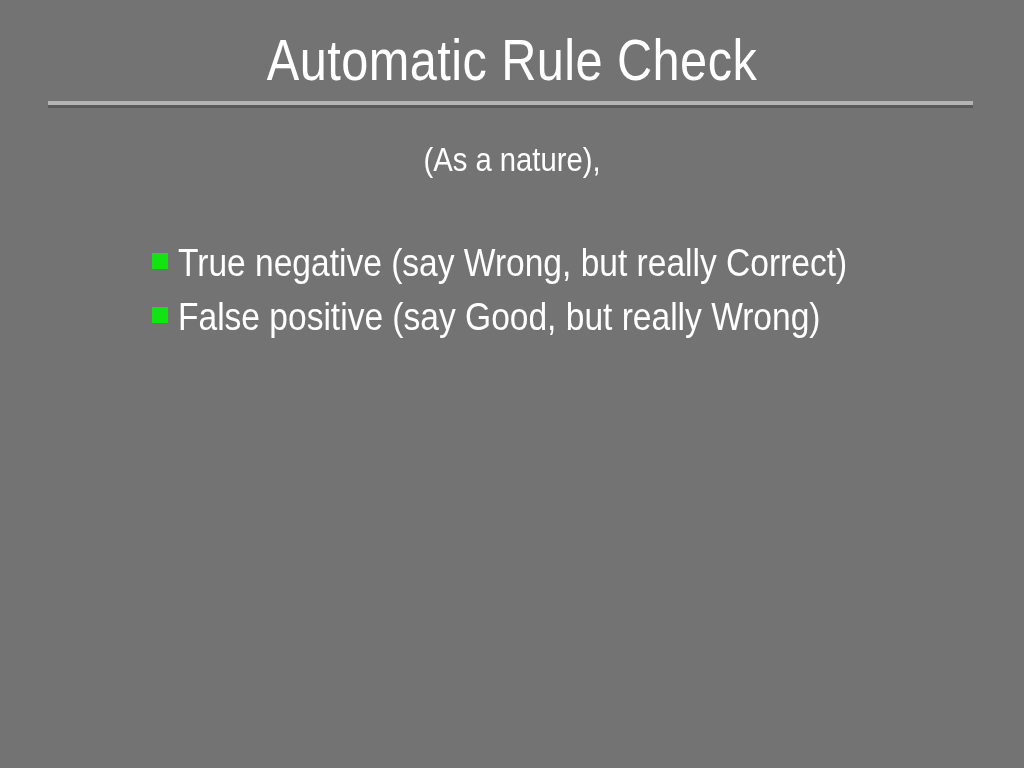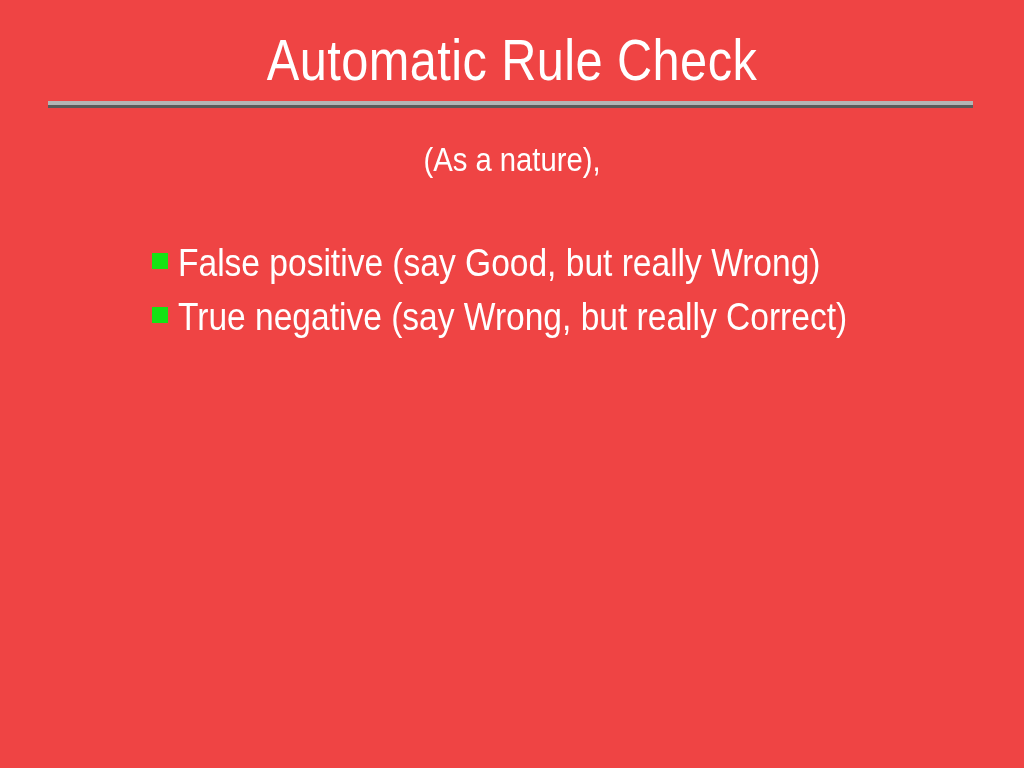--- a/index.html
+++ b/index.html
@@ -14,21 +14,21 @@
     height: 768px;
     overflow: hidden;
     font-family: "Liberation Sans", "DejaVu Sans", sans-serif;
     -webkit-font-smoothing: antialiased;
   }
 
   .slide {
     position: relative;
     width: 1024px;
     height: 768px;
-    background: #ef4444;
+    background: #737373;
   }
 
   
   .slide-title {
     position: absolute;
     top: 28px;
     left: 0;
     width: 1024px;
     text-align: center;
     color: #ffffff;
@@ -125,21 +125,21 @@
   <div class="title-rule">
     <div class="rule-top"></div>
     <div class="rule-bottom"></div>
   </div>
 
   <div class="subtitle">(As a nature),</div>
 
   <ul class="bullet-list">
     <li class="bullet-item">
       <span class="bullet-marker"></span>
-      <span class="bullet-text">False positive (say Good, but really Wrong)</span>
+      <span class="bullet-text">True negative (say Wrong, but really Correct)</span>
     </li>
     <li class="bullet-item">
       <span class="bullet-marker"></span>
-      <span class="bullet-text">True negative (say Wrong, but really Correct)</span>
+      <span class="bullet-text">False positive (say Good, but really Wrong)</span>
     </li>
   </ul>
 
 </div>
 
 </body></html>

